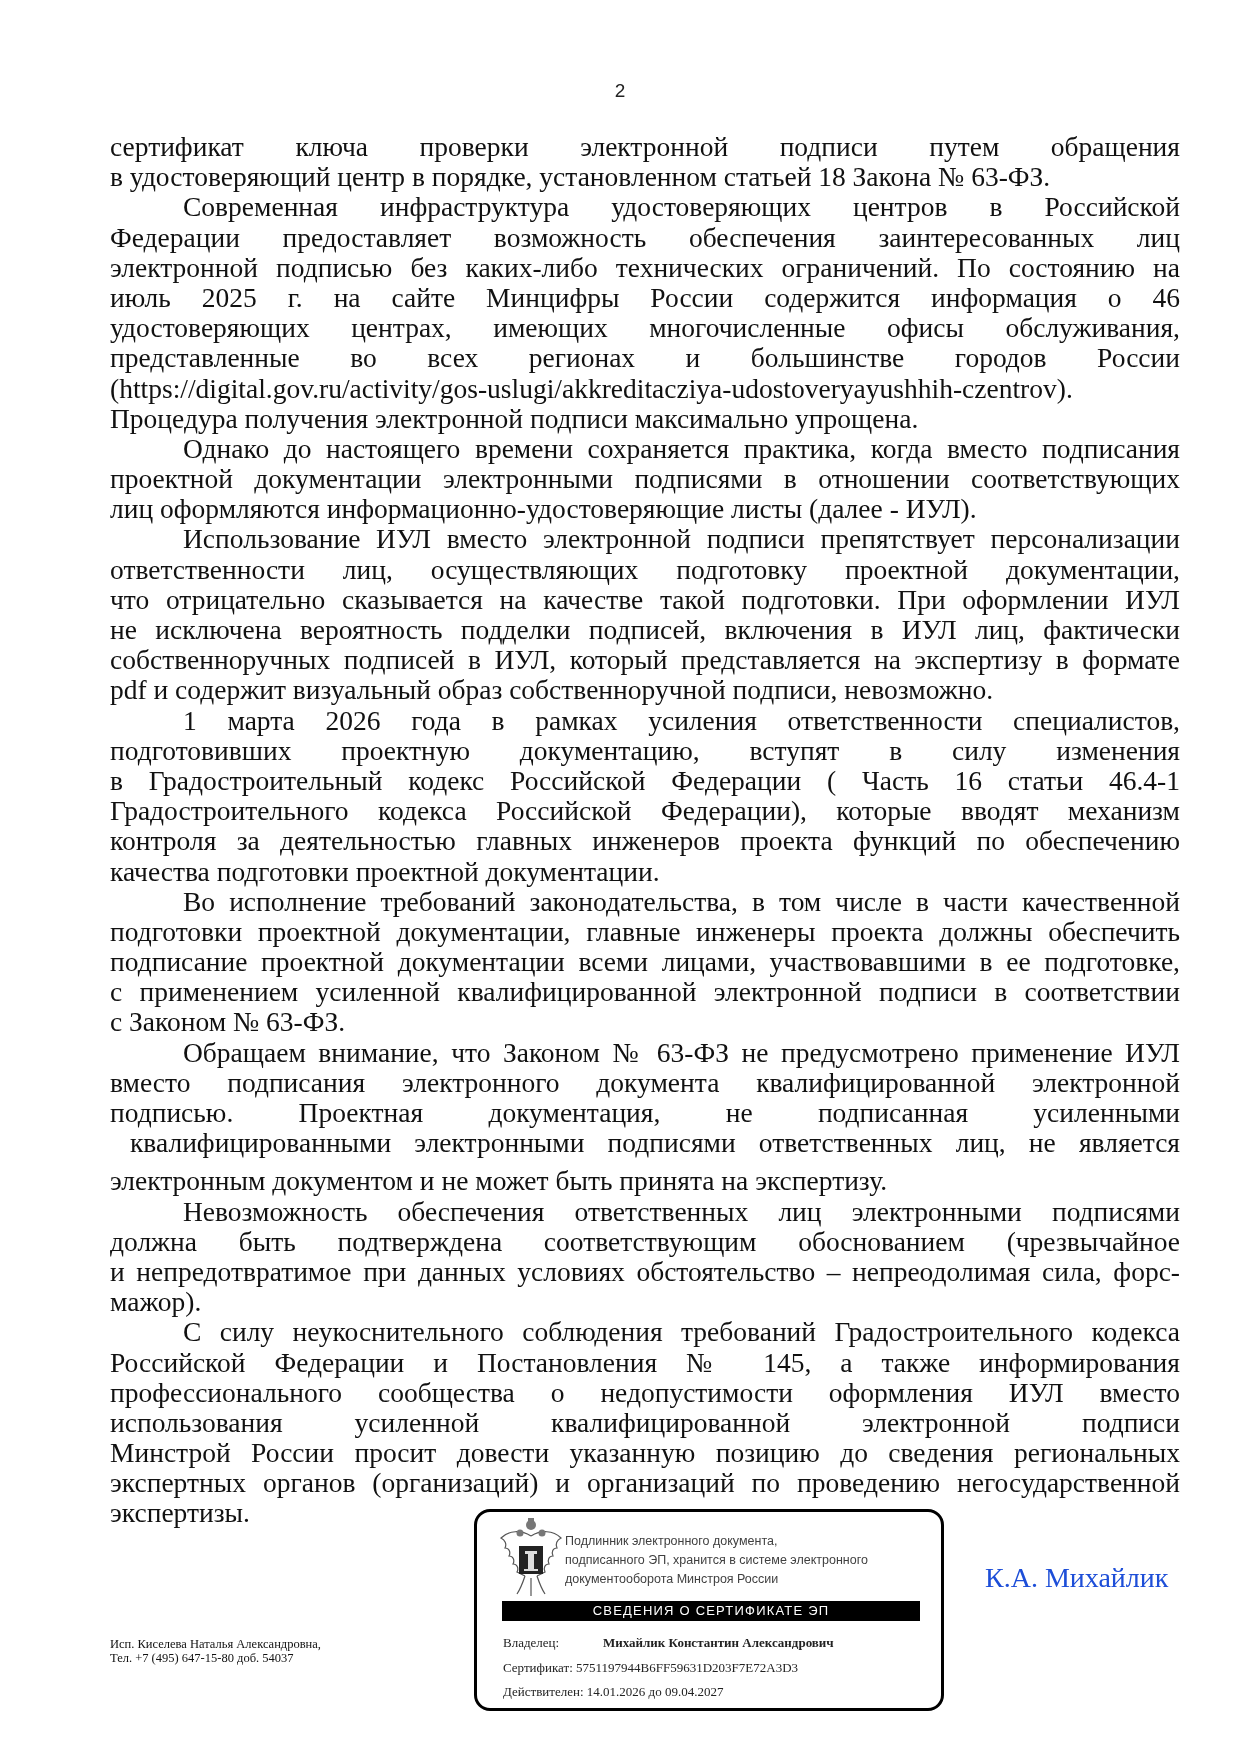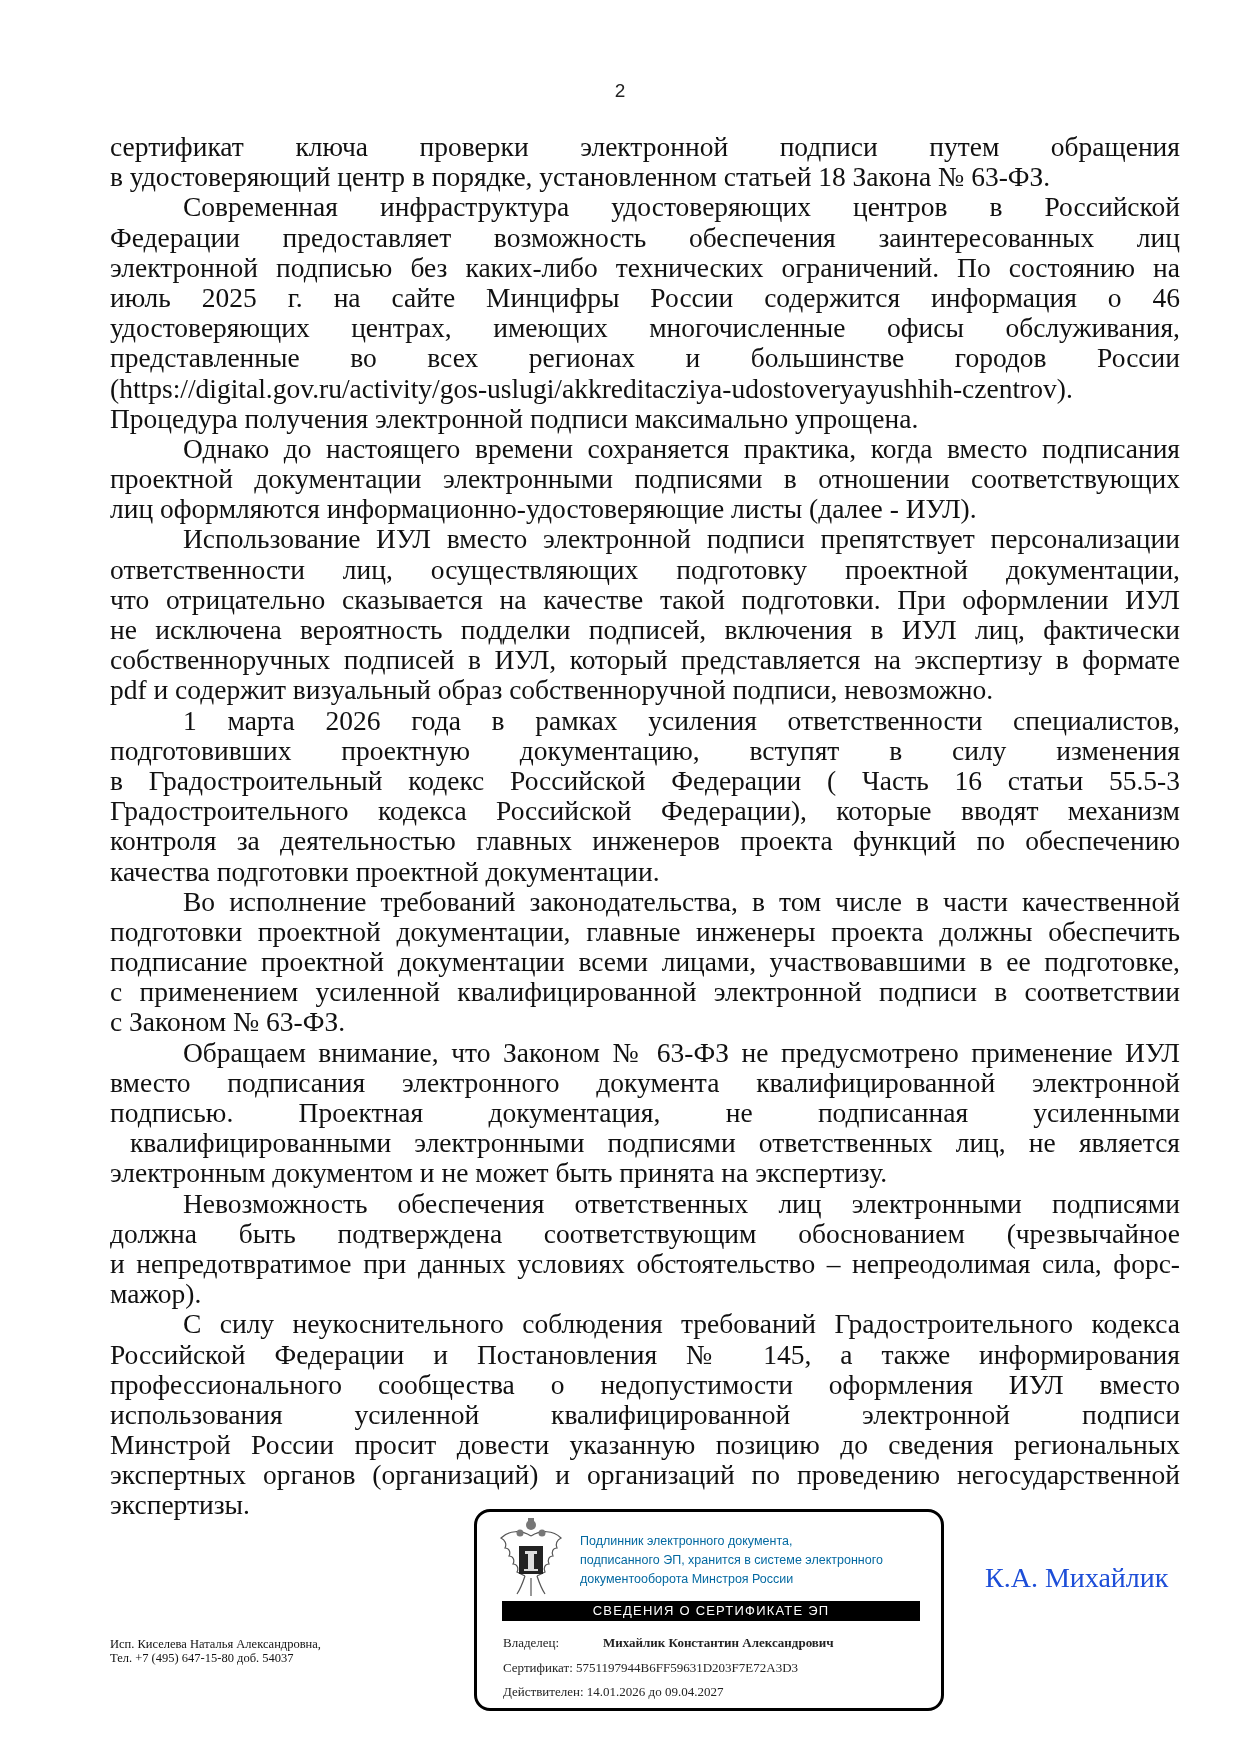--- a/index.html
+++ b/index.html
@@ -8,21 +8,21 @@
     font-family: "Liberation Sans", sans-serif; font-size: 19px; color: #222; }
   .body-text { position: absolute; left: 110px; top: 132px; width: 1070px;
     font-family: "Liberation Serif", serif; font-size: 27.5px; line-height: 30.2px; color: #111; }
   .line { display: block; text-align: justify; text-align-last: justify; white-space: nowrap; height: 30.2px; overflow: visible; }
   .line.last { text-align-last: left; }
   .line.indent { padding-left: 73px; }
   .signer { position: absolute; left: 985px; top: 1562px; font-family: "Liberation Serif", serif; font-size: 28px; color: #1d4ed8; }
   .executor { position: absolute; left: 110px; top: 1637px; font-family: "Liberation Serif", serif; font-size: 12.5px; line-height: 14px; color: #111; }
   .stamp { position: absolute; left: 474px; top: 1509px; width: 470px; height: 202px; border: 3px solid #000; border-radius: 16px; box-sizing: border-box; }
   .stamp .emblem { position: absolute; left: 18px; top: 4px; width: 72px; height: 82px; }
-  .stamp .head { position: absolute; left: 103px; top: 20px; font-family: "Liberation Sans", sans-serif; font-size: 12.5px; line-height: 19px; color: #0369a1; }
+  .stamp .head { position: absolute; left: 88px; top: 20px; font-family: "Liberation Sans", sans-serif; font-size: 12.5px; line-height: 19px; color: #404040; }
   .stamp .bar { position: absolute; left: 25px; top: 89px; width: 418px; height: 20px; background: #000; color: #fff;
     font-family: "Liberation Sans", sans-serif; font-size: 13px; letter-spacing: 1.2px; text-align: center; line-height: 20px; }
   .stamp .row { position: absolute; left: 26px; font-family: "Liberation Serif", serif; font-size: 13px; color: #222; white-space: nowrap; }
   .stamp .row.r1 { top: 123px; }
   .stamp .row.r2 { top: 148px; }
   .stamp .row.r3 { top: 172px; }
   .stamp .owner-name { position: absolute; left: 100px; font-weight: bold; }
 </style>
 </head>
 <body>
@@ -53,38 +53,38 @@
       <span class="line indent" style="white-space: normal; overflow: hidden;">Использование ИУЛ вместо электронной подписи препятствует персонализации</span>
       <span class="line" style="white-space: normal; overflow: hidden;">ответственности лиц, осуществляющих подготовку проектной документации,</span>
       <span class="line" style="white-space: normal; overflow: hidden;">что отрицательно сказывается на качестве такой подготовки. При оформлении ИУЛ</span>
       <span class="line" style="white-space: normal; overflow: hidden;">не исключена вероятность подделки подписей, включения в ИУЛ лиц, фактически</span>
       <span class="line" style="white-space: normal; overflow: hidden;">собственноручных подписей в ИУЛ, который представляется на экспертизу в формате</span>
       <span class="line last" style="white-space: normal; overflow: hidden;">pdf и содержит визуальный образ собственноручной подписи, невозможно.</span>
     </div>
     <div>
       <span class="line indent" style="white-space: normal; overflow: hidden;">1 марта 2026 года в рамках усиления ответственности специалистов,</span>
       <span class="line" style="white-space: normal; overflow: hidden;">подготовивших проектную документацию, вступят в силу изменения</span>
-      <span class="line" style="white-space: normal; overflow: hidden;">в Градостроительный кодекс Российской Федерации ( Часть 16 статьи 55.5-3</span>
+      <span class="line" style="white-space: normal; overflow: hidden;">в Градостроительный кодекс Российской Федерации ( Часть 16 статьи 46.4-1</span>
       <span class="line" style="white-space: normal; overflow: hidden;">Градостроительного кодекса Российской Федерации), которые вводят механизм</span>
       <span class="line" style="white-space: normal; overflow: hidden;">контроля за деятельностью главных инженеров проекта функций по обеспечению</span>
       <span class="line last" style="white-space: normal; overflow: hidden;">качества подготовки проектной документации.</span>
     </div>
     <div>
       <span class="line indent" style="white-space: normal; overflow: hidden;">Во исполнение требований законодательства, в том числе в части качественной</span>
       <span class="line" style="white-space: normal; overflow: hidden;">подготовки проектной документации, главные инженеры проекта должны обеспечить</span>
       <span class="line" style="white-space: normal; overflow: hidden;">подписание проектной документации всеми лицами, участвовавшими в ее подготовке,</span>
       <span class="line" style="white-space: normal; overflow: hidden;">с применением усиленной квалифицированной электронной подписи в соответствии</span>
       <span class="line last" style="white-space: normal; overflow: hidden;">с Законом № 63-ФЗ.</span>
     </div>
     <div>
       <span class="line indent" style="white-space: normal; overflow: hidden;">Обращаем внимание, что Законом № 63-ФЗ не предусмотрено применение ИУЛ</span>
       <span class="line" style="white-space: normal; overflow: hidden;">вместо подписания электронного документа квалифицированной электронной</span>
       <span class="line" style="white-space: normal; overflow: hidden;">подписью. Проектная документация, не подписанная усиленными</span>
       <span class="line" style="white-space: normal; overflow: hidden; margin-left: 20px;">квалифицированными электронными подписями ответственных лиц, не является</span>
-      <span class="line last" style="white-space: normal; overflow: hidden;">электронным документом и не может быть принята на экспертизу.</span>
+      <span class="line last" style="white-space: normal; overflow: hidden; margin-top: 8px;">электронным документом и не может быть принята на экспертизу.</span>
     </div>
     <div>
       <span class="line indent" style="white-space: normal; overflow: hidden;">Невозможность обеспечения ответственных лиц электронными подписями</span>
       <span class="line" style="white-space: normal; overflow: hidden;">должна быть подтверждена соответствующим обоснованием (чрезвычайное</span>
       <span class="line" style="white-space: normal; overflow: hidden;">и непредотвратимое при данных условиях обстоятельство – непреодолимая сила, форс-</span>
       <span class="line last" style="white-space: normal; overflow: hidden;">мажор).</span>
     </div>
     <div>
       <span class="line indent" style="white-space: normal; overflow: hidden;">С силу неукоснительного соблюдения требований Градостроительного кодекса</span>
       <span class="line" style="white-space: normal; overflow: hidden;">Российской Федерации и Постановления № 145, а также информирования</span>

